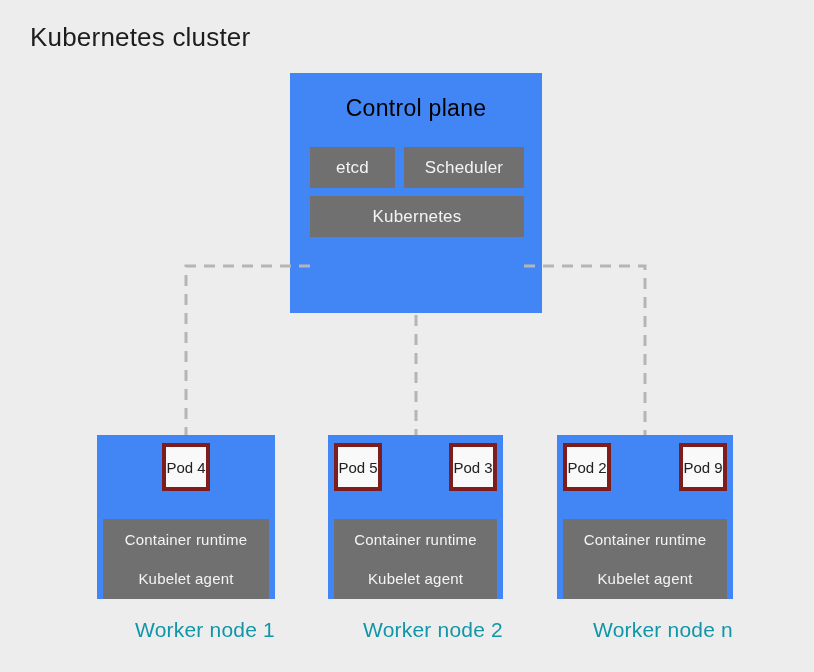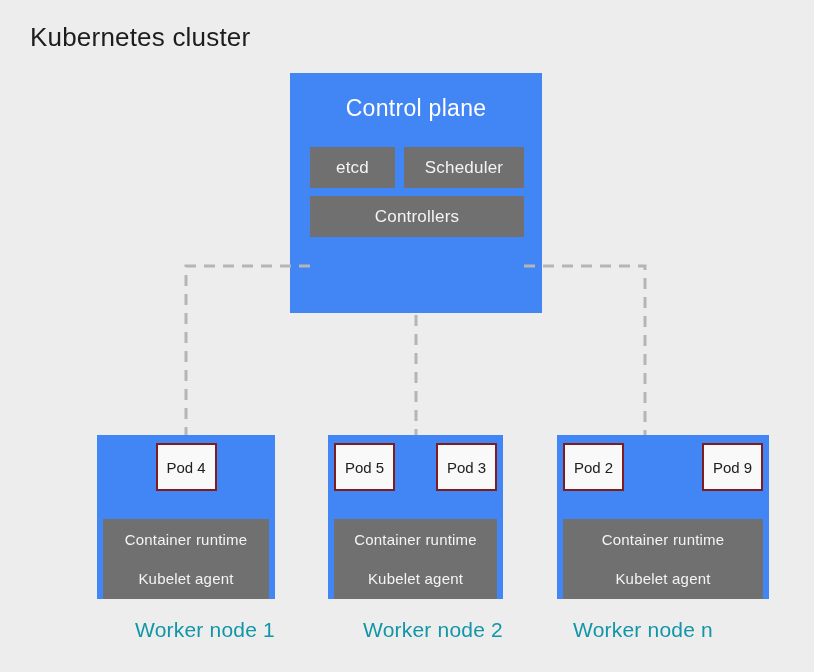--- a/index.html
+++ b/index.html
@@ -22,79 +22,79 @@
   }
   svg.connectors{position:absolute;left:0;top:0;pointer-events:none;z-index:5;}
 
   
   .control-plane{
     position:absolute;left:290px;top:73px;width:252px;height:240px;
     background:var(--node-blue);z-index:2;
   }
   .cp-title{
     position:absolute;left:0;right:0;top:22px;text-align:center;
-    color:#ffffff;font-size:23px;line-height:27px;font-weight:400;letter-spacing:.3px;
+    color:#000000;font-size:23px;line-height:27px;font-weight:400;letter-spacing:.3px;
   }
   .gray-box{
     background:var(--component-gray);color:#f4f4f4;
     display:flex;align-items:center;justify-content:center;
     font-size:17px;letter-spacing:.2px;
   }
   .cp-row1{position:absolute;left:20px;width:214px;top:74px;height:29px;
     display:flex;justify-content:space-between;}
   .cp-etcd{width:85px;height:41px;}
   .cp-scheduler{width:120px;height:41px;}
   .cp-controllers{position:absolute;left:20px;width:214px;top:123px;height:41px;z-index:6;}
   .cp-api{position:absolute;left:20px;width:214px;top:173px;height:41px;z-index:6;}
 
   
   .worker{position:absolute;top:435px;height:164px;background:var(--node-blue);z-index:2;}
   .worker-1{left:97px;width:178px;}
   .worker-2{left:328px;width:175px;}
-  .worker-3{left:557px;width:176px;padding-left:36px;}
+  .worker-3{left:557px;width:176px;}
   .pods-row{position:absolute;left:6px;right:6px;top:8px;height:48px;display:flex;}
   .pods-center{justify-content:center;}
   .pods-split{justify-content:space-between;}
   .pod{
-    width:61px;height:48px;background:var(--pod-white);border:2px solid #7f1d1d;
+    width:48px;height:48px;background:var(--pod-white);border:4px solid #7f1d1d;
     box-sizing:border-box;display:flex;align-items:center;justify-content:center;
     color:#202020;font-size:15px;
   }
   .layer{position:absolute;left:6px;right:6px;height:41px;font-size:15px;}
   .layer-runtime{top:84px;}
   .layer-kubelet{top:123px;}
 
   .worker-label{
     position:absolute;top:617px;text-align:right;color:var(--label-teal);
     font-size:21px;line-height:25px;font-weight:400;letter-spacing:.2px;
   }
   .worker-label-1{left:97px;width:178px;}
   .worker-label-2{left:328px;width:175px;}
-  .worker-label-3{left:537px;width:176px;}
+  .worker-label-3{left:557px;width:176px;}
 </style>
 </head>
 <body>
 
 <div class="canvas">
 
   <div class="diagram-title">Kubernetes cluster</div>
 
   <svg class="connectors" width="814" height="672" viewBox="0 0 814 672">
     <path d="M 310 266 H 186 V 435" fill="none" stroke="#b5b5b5" stroke-width="3" stroke-dasharray="11 8"></path>
     <path d="M 524 266 H 645 V 435" fill="none" stroke="#b5b5b5" stroke-width="3" stroke-dasharray="11 8"></path>
     <path d="M 416 315 V 435" fill="none" stroke="#b5b5b5" stroke-width="3" stroke-dasharray="11 8"></path>
   </svg>
 
   <div class="control-plane">
     <div class="cp-title">Control plane</div>
     <div class="cp-row1">
       <div class="gray-box cp-etcd">etcd</div>
       <div class="gray-box cp-scheduler">Scheduler</div>
     </div>
-    <div class="gray-box cp-controllers">Controllers</div>
+    <div class="gray-box cp-controllers">Kubernetes</div>
   </div>
 
   <div class="worker worker-1">
     <div class="pods-row pods-center">
       <div class="pod">Pod 4</div>
     </div>
     <div class="gray-box layer layer-runtime">Container runtime</div>
     <div class="gray-box layer layer-kubelet">Kubelet agent</div>
   </div>
 

